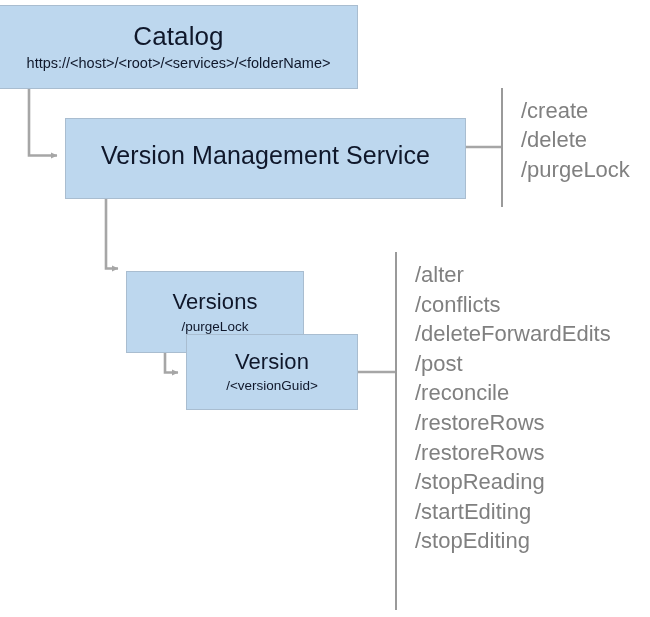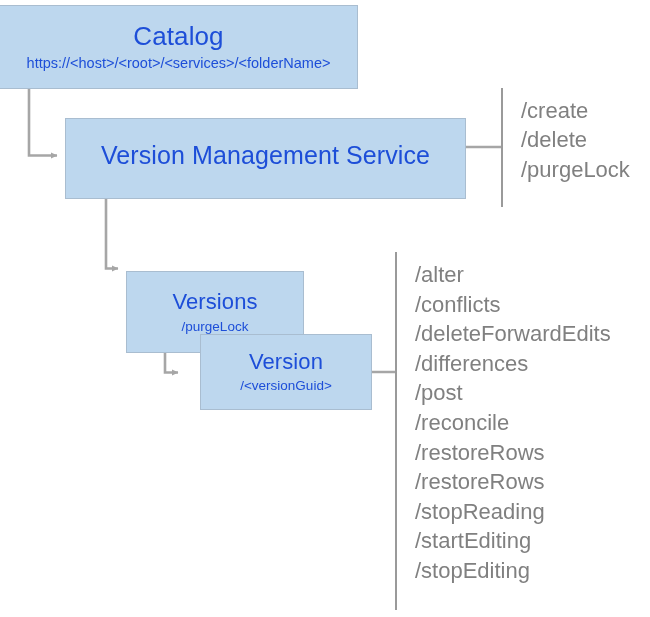--- a/index.html
+++ b/index.html
@@ -23,21 +23,21 @@
   .res-box {
     position: absolute;
     box-sizing: border-box;
     background: #bdd7ee;
     border: 1px solid #a9bdd0;
     display: flex;
     flex-direction: column;
     align-items: center;
     justify-content: center;
     text-align: center;
-    color: #1d4ed8;
+    color: #0f172a;
     line-height: 1.0;
   }
   .res-title {
     font-weight: normal;
     letter-spacing: 0.1px;
     white-space: nowrap;
   }
   .res-path {
     font-weight: normal;
     white-space: nowrap;
@@ -57,21 +57,21 @@
   #box-vms .res-title { font-size: 25px; margin-bottom: 7px; }
   #box-vms .res-path  { font-size: 13.5px; }
 
   #box-versions {
     left: 126px; top: 227px; width: 178px; height: 82px; margin-top: 44px;
   }
   #box-versions .res-title { font-size: 22px; margin-bottom: 7px; }
   #box-versions .res-path  { font-size: 13.5px; }
 
   #box-version {
-    left: 200px; top: 334px; width: 172px; height: 76px;
+    left: 186px; top: 334px; width: 172px; height: 76px;
   }
   #box-version .res-title { font-size: 22px; margin-bottom: 6px; }
   #box-version .res-path  { font-size: 13.5px; }
 
   
   .connector {
     position: absolute;
     left: 0; top: 0;
     width: 650px; height: 617px;
     pointer-events: none;
@@ -179,21 +179,20 @@
         <li>/purgeLock</li>
       </ul>
   </div>
 
   <div class="ops-group" id="ops-version">
     <div class="ops-rule"></div>
     <ul class="ops-list" id="ops-version-list">
         <li>/alter</li>
         <li>/conflicts</li>
         <li>/deleteForwardEdits</li>
-        <li>/differences</li>
         <li>/post</li>
         <li>/reconcile</li>
         <li>/restoreRows</li>
         <li>/restoreRows</li>
         <li>/stopReading</li>
         <li>/startEditing</li>
         <li>/stopEditing</li>
       </ul>
   </div>
 

